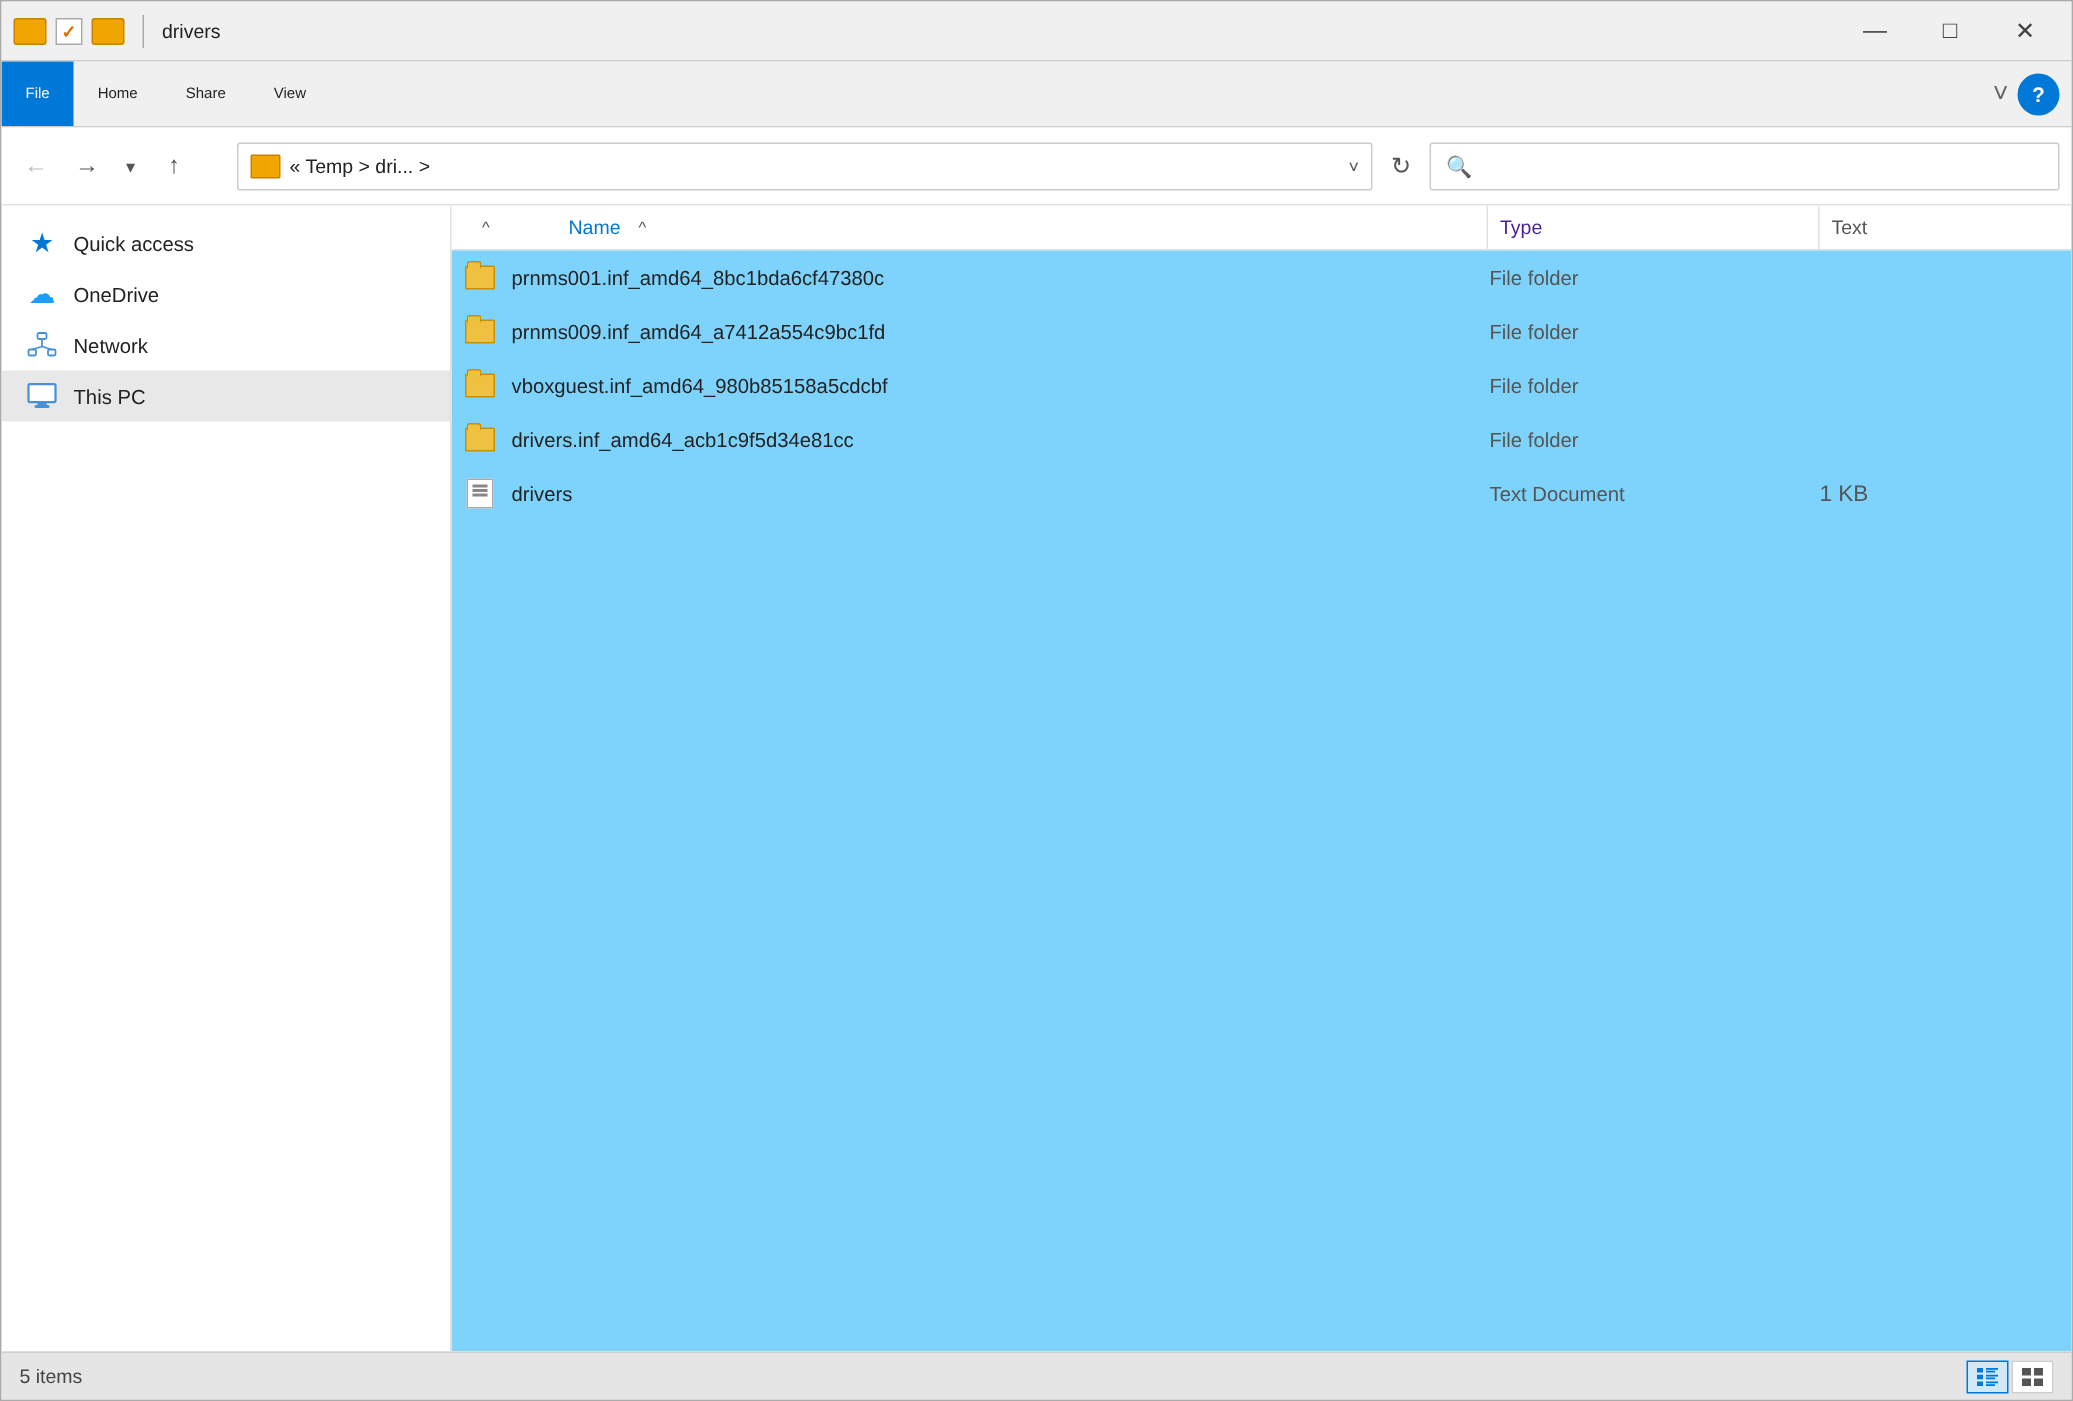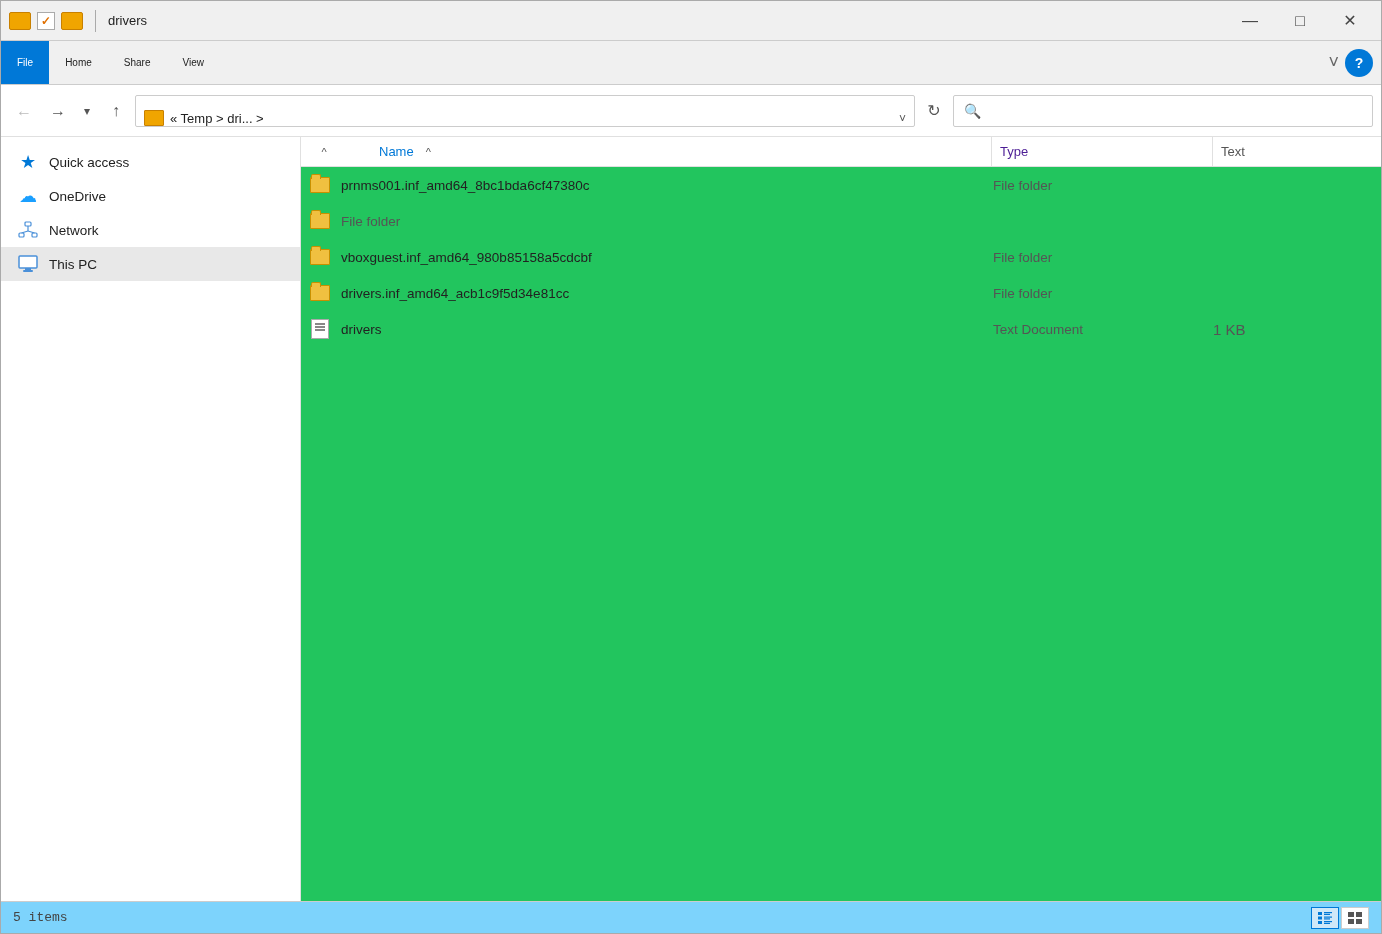--- a/index.html
+++ b/index.html
@@ -146,24 +146,25 @@
       cursor: pointer;
       font-size: 12px;
       color: #555;
     }
     .address-bar {
       flex: 1;
       height: 32px;
       border: 1px solid #ccc;
       border-radius: 2px;
       display: flex;
-      align-items: flex-end;
+      align-items: center;
       padding: 0 8px;
       background: #fff;
       gap: 6px;
+      margin-left: 23px;
     }
     .address-folder-icon {
       width: 20px; height: 16px;
       background: #f0a500;
       border: 1px solid #c88000;
       border-radius: 1px;
       flex-shrink: 0;
     }
     .address-path {
       font-size: 13px;
@@ -279,21 +280,21 @@
       font-size: 13px;
       color: #555;
     }
     .col-divider {
       width: 1px; background: #e0e0e0; height: 100%;
     }
 
     .file-list {
       flex: 1;
       overflow-y: auto;
-      background: #22c55e;
+      background: #7dd3fc;
     }
     .file-row {
       display: flex;
       align-items: center;
       height: 36px;
       padding: 0 8px;
       cursor: pointer;
       border-bottom: none;
     }
     .file-row-icon {
@@ -349,29 +350,28 @@
     }
     .file-size {
       width: 160px;
       font-size: 15px;
       color: #555;
     }
 
     
     .status-bar {
       height: 32px;
-      background: #7dd3fc;
+      background: #e5e5e5;
       border-top: 1px solid #ccc;
       display: flex;
       align-items: center;
       padding: 0 12px;
       font-size: 13px;
       color: #444;
       flex-shrink: 0;
-      font-family: Liberation Mono, monospace;
     }
     .status-spacer { flex: 1; }
     .view-buttons {
       display: flex; gap: 2px;
     }
     .view-btn {
       width: 28px; height: 22px;
       display: flex; align-items: center; justify-content: center;
       cursor: pointer;
       border: 1px solid #ccc;
@@ -500,20 +500,21 @@
           </div>
         <span class="file-name">prnms001.inf_amd64_8bc1bda6cf47380c</span>
         <span class="file-type">File folder</span>
         <span class="file-size"></span>
       </div>
 
       <div class="file-row">
         <div class="file-row-icon">
             <div class="folder-icon"></div>
           </div>
+        <span class="file-name">prnms009.inf_amd64_a7412a554c9bc1fd</span>
         <span class="file-type">File folder</span>
         <span class="file-size"></span>
       </div>
 
       <div class="file-row">
         <div class="file-row-icon">
             <div class="folder-icon"></div>
           </div>
         <span class="file-name">vboxguest.inf_amd64_980b85158a5cdcbf</span>
         <span class="file-type">File folder</span>

